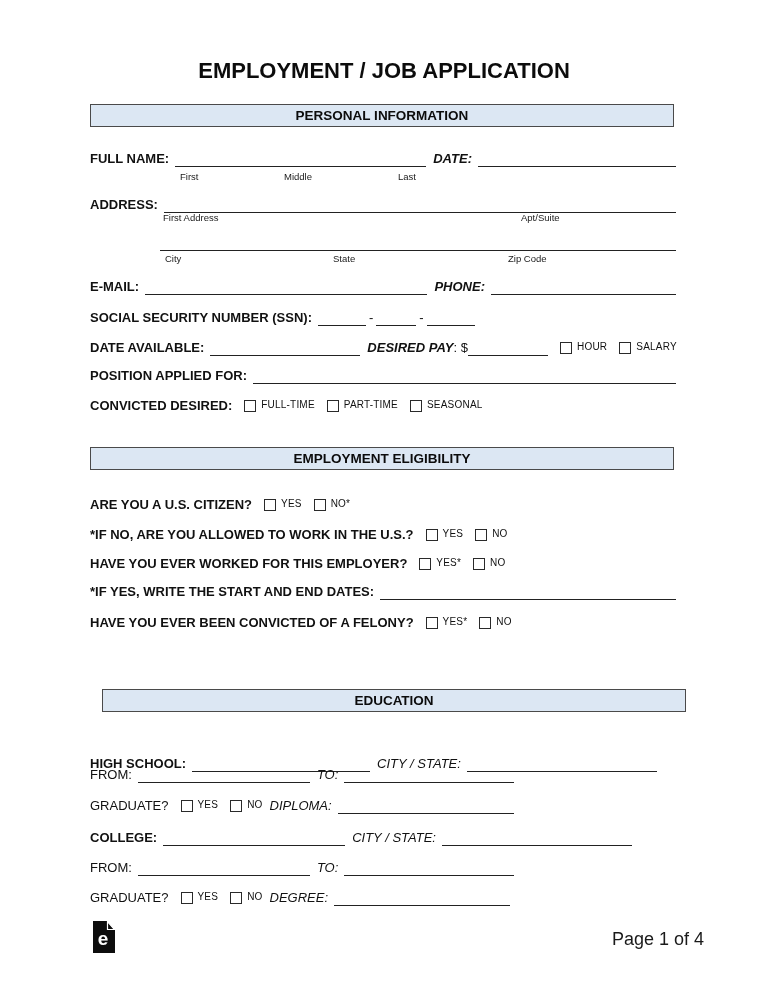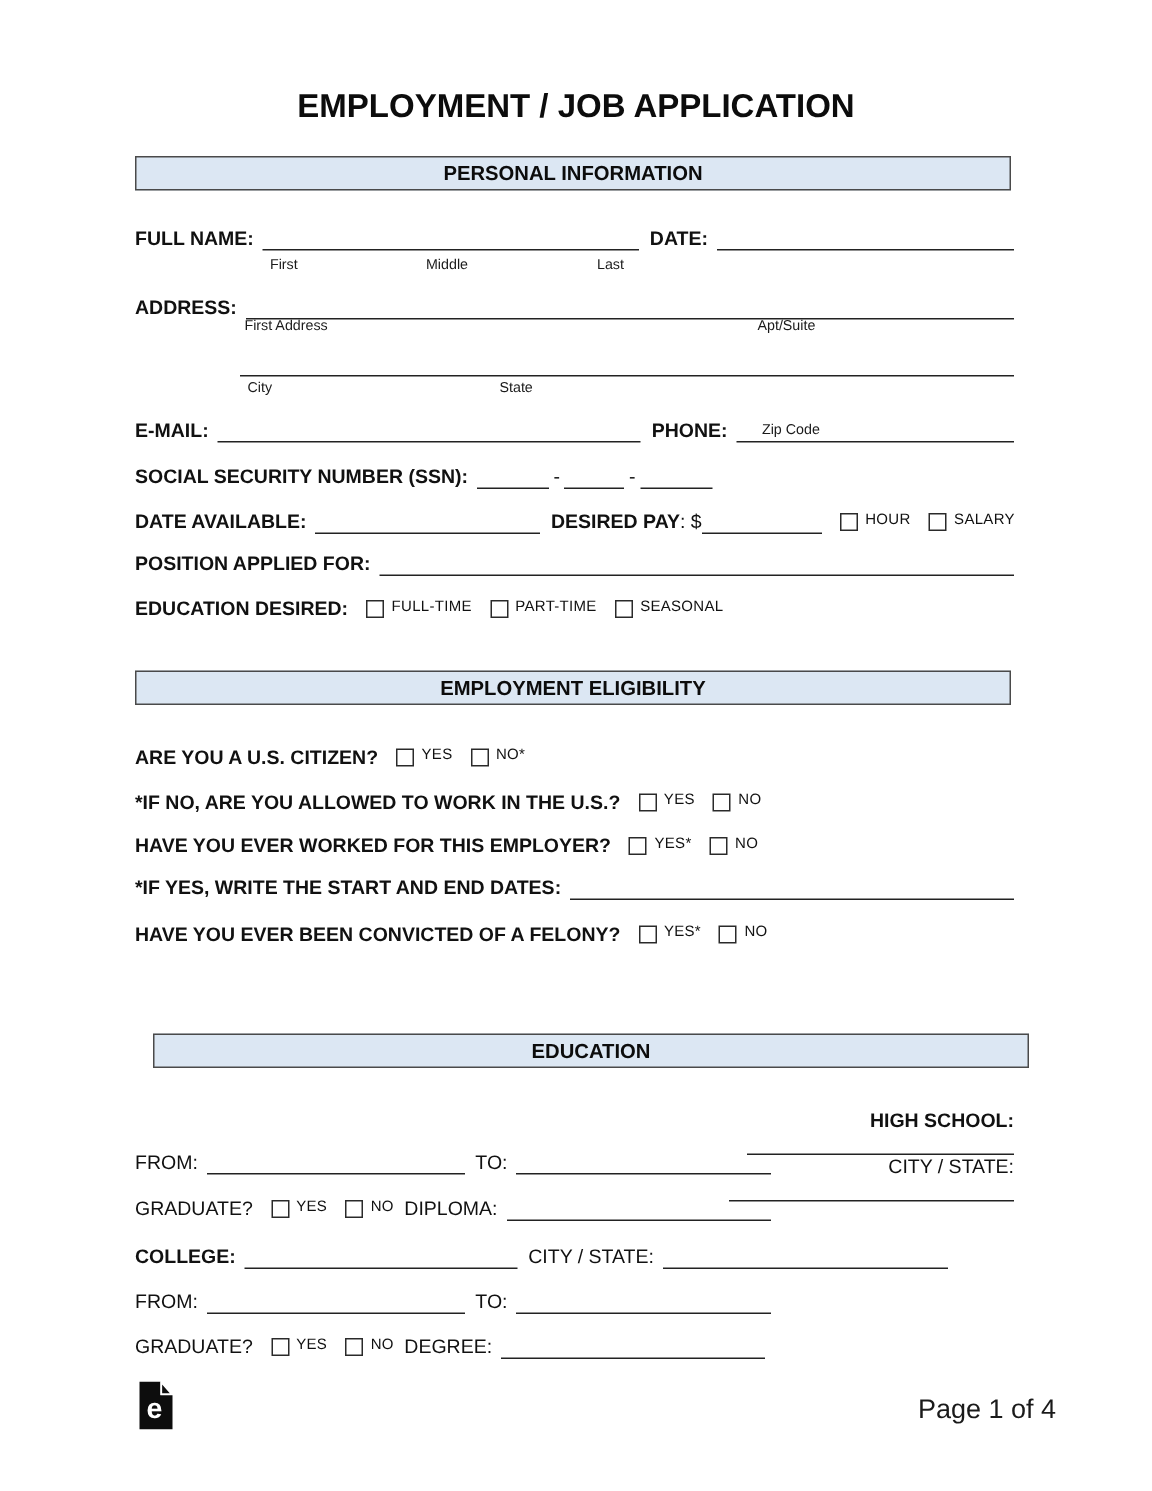--- a/index.html
+++ b/index.html
@@ -21,21 +21,21 @@
     background:#dce7f3;border:1.5px solid #4a4a4a;
     display:flex;align-items:center;justify-content:center;
     font-size:13.5px;font-weight:bold;color:#0c0c0c;
   }
   .row{
     position:absolute;left:0;right:0;
     display:flex;align-items:flex-end;
     white-space:nowrap;font-size:13px;line-height:16px;
   }
   .b{font-weight:bold;}
-  .ml{margin-left:7px;}
+  .ml{margin-left:7px;font-style:italic;}
   .ln{
     display:inline-block;height:14px;flex:none;
     border-bottom:1.5px solid #222222;
   }
   .grow{flex:1 1 auto;}
   .subrow{position:absolute;left:0;right:0;font-size:9.5px;color:#1a1a1a;height:12px;}
   .subrow span{position:absolute;top:0;}
   .cb{
     width:10px;height:10px;flex:none;
     border:1.4px solid #2a2a2a;background:#ffffff;
@@ -68,30 +68,30 @@
       <span style="left:194px;">Middle</span>
       <span style="left:308px;">Last</span>
     </div>
 
     <div class="row" style="top:197px;text-align:right;">
       <span class="b">ADDRESS:</span>
       <span class="ln grow" style="margin-left:6px;"></span>
     </div>
     <div class="subrow" style="top:212px;">
       <span style="left:73px;">First Address</span>
-      <span style="left:415px;">Apt/Suite</span>
+      <span style="left:431px;">Apt/Suite</span>
     </div>
 
     <div class="row" style="top:236px;">
       <span class="ln grow" style="margin-left:70px;"></span>
     </div>
     <div class="subrow" style="top:253px;">
       <span style="left:75px;">City</span>
       <span style="left:243px;">State</span>
-      <span style="left:418px;margin-top:28px;">Zip Code</span>
+      <span style="left:418px;">Zip Code</span>
     </div>
 
     <div class="row" style="top:279px;">
       <span class="b">E-MAIL:</span>
       <span class="ln grow" style="margin-left:6px;"></span>
       <span class="b ml">PHONE:</span>
       <span class="ln" style="width:185px;margin-left:6px;"></span>
     </div>
 
     <div class="row" style="top:310px;">
@@ -114,21 +114,21 @@
       <span class="cb"></span>
       <span class="sm">SALARY</span>
     </div>
 
     <div class="row" style="top:368px;">
       <span class="b">POSITION APPLIED FOR:</span>
       <span class="ln grow" style="margin-left:6px;"></span>
     </div>
 
     <div class="row" style="top:397px;">
-      <span class="b">EDUCATION DESIRED:</span>
+      <span class="b">CONVICTED DESIRED:</span>
       <span class="cb"></span>
       <span class="sm">FULL-TIME</span>
       <span class="cb"></span>
       <span class="sm">PART-TIME</span>
       <span class="cb"></span>
       <span class="sm">SEASONAL</span>
     </div>
 
     <div class="section-bar" style="top:447px;">EMPLOYMENT ELIGIBILITY</div>
 
@@ -165,21 +165,21 @@
       <span class="b">HAVE YOU EVER BEEN CONVICTED OF A FELONY?</span>
       <span class="cb"></span>
       <span class="sm">YES*</span>
       <span class="cb"></span>
       <span class="sm">NO</span>
     </div>
 
 
     <div class="section-bar" style="top:689px;margin-left:12px;">EDUCATION</div>
 
-    <div class="row" style="top:739px;flex-direction:column;">
+    <div class="row" style="top:756px;">
       <span class="b">HIGH SCHOOL:</span>
       <span class="ln" style="width:178px;margin-left:6px;"></span>
       <span class="ml">CITY / STATE:</span>
       <span class="ln" style="width:190px;margin-left:6px;"></span>
     </div>
 
     <div class="row" style="top:767px;">
       <span>FROM:</span>
       <span class="ln" style="width:172px;margin-left:6px;"></span>
       <span class="ml">TO:</span>

